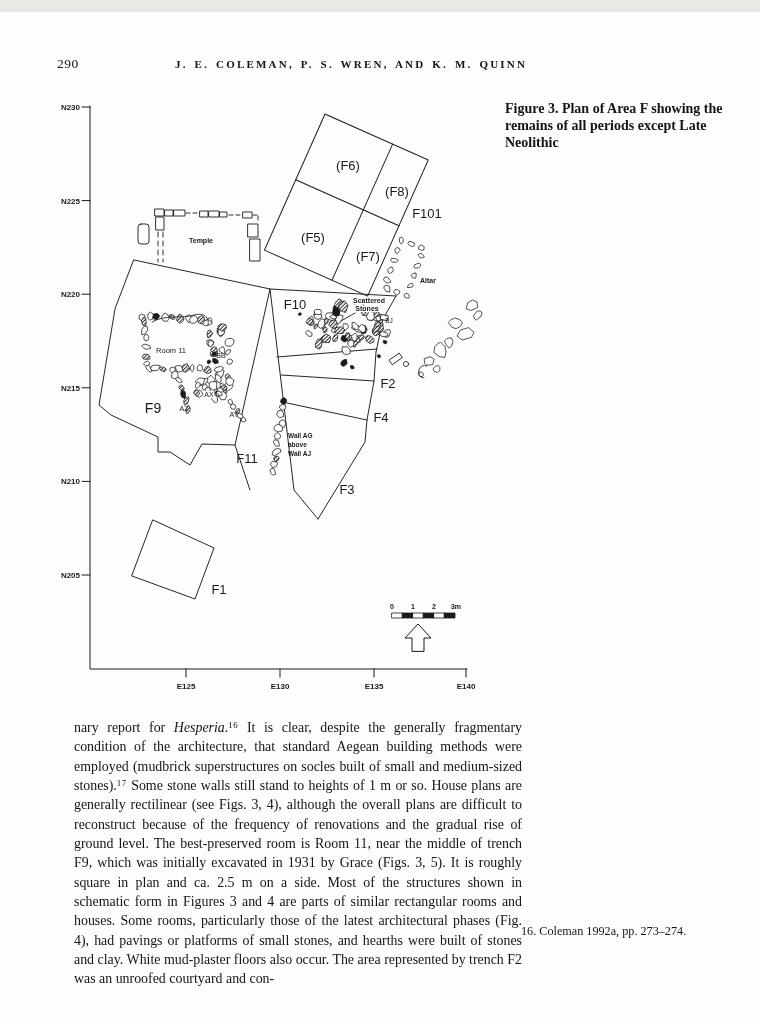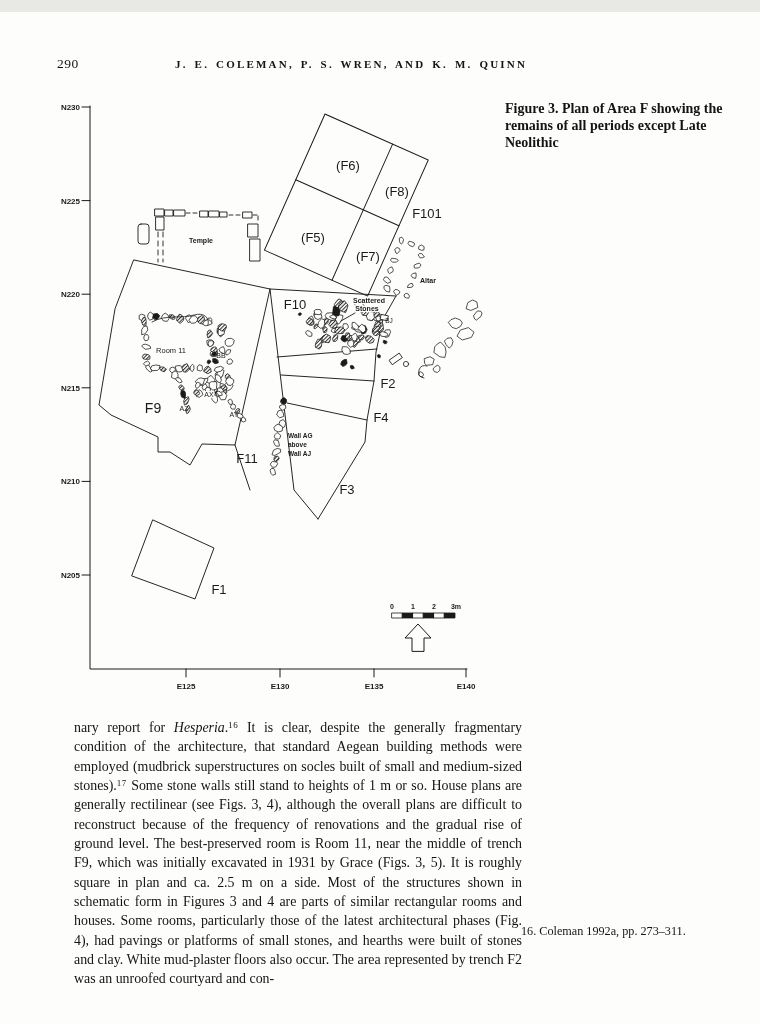--- a/index.html
+++ b/index.html
@@ -330,15 +330,15 @@
         <text x="288" y="444" text-anchor="start" font-size="6.5" font-weight="700" class="noHalo">Wall AJ</text>
         <text x="392" y="597" text-anchor="middle" font-size="7" font-weight="600" class="noHalo">0</text>
         <text x="413" y="597" text-anchor="middle" font-size="7" font-weight="600" class="noHalo">1</text>
         <text x="434" y="597" text-anchor="middle" font-size="7" font-weight="600" class="noHalo">2</text>
         <text x="456" y="597" text-anchor="middle" font-size="7" font-weight="600" class="noHalo">3m</text>
       </g>
   </svg>
 
   <p class="bodytext" id="body-text">nary report for <i>Hesperia</i>.<sup>16</sup> It is clear, despite the generally fragmentary condition of the architecture, that standard Aegean building methods were employed (mudbrick superstructures on socles built of small and medium-sized stones).<sup>17</sup> Some stone walls still stand to heights of 1 m or so. House plans are generally rectilinear (see Figs. 3, 4), although the overall plans are difficult to reconstruct because of the frequency of renovations and the gradual rise of ground level. The best-preserved room is Room 11, near the middle of trench F9, which was initially excavated in 1931 by Grace (Figs. 3, 5). It is roughly square in plan and ca. 2.5 m on a side. Most of the structures shown in schematic form in Figures 3 and 4 are parts of similar rectangular rooms and houses. Some rooms, particularly those of the latest architectural phases (Fig. 4), had pavings or platforms of small stones, and hearths were built of stones and clay. White mud-plaster floors also occur. The area represented by trench F2 was an unroofed courtyard and con-</p>
   <div class="footnotes" id="footnotes">
-      <p>16. Coleman 1992a, pp. 273–311.</p>
+      <p>16. Coleman 1992a, pp. 273–274.</p>
     </div>
 </div>
 
 </body></html>

